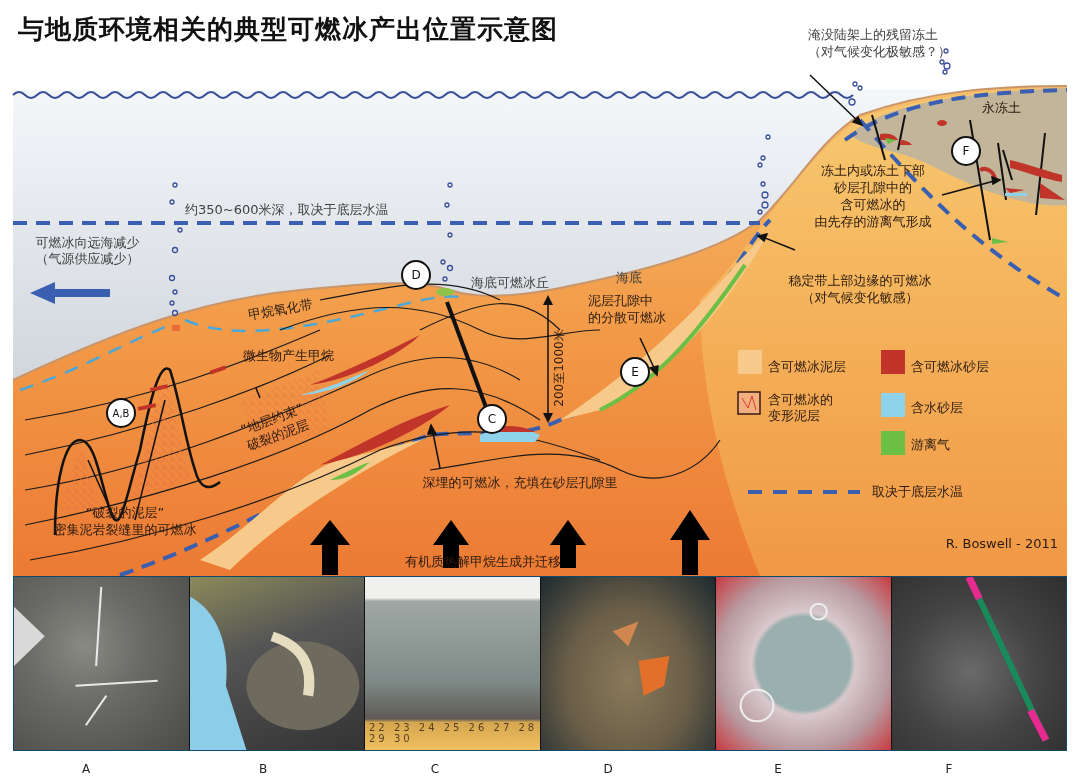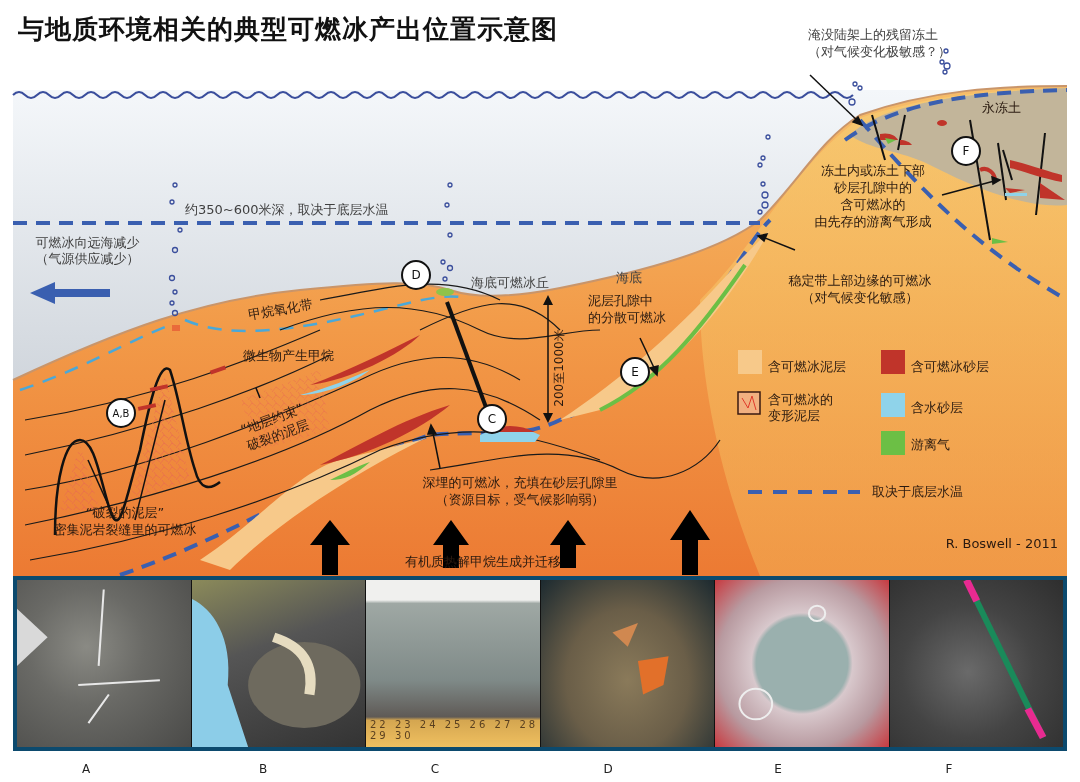--- a/index.html
+++ b/index.html
@@ -11,21 +11,21 @@
   }
   .diagram { position: absolute; left: 0; top: 0; width: 1080px; height: 782px; }
   .lbl { position: absolute; font-size: 13px; line-height: 16px; color: #2a1a10; white-space: nowrap; }
   .lbl.center { text-align: center; }
   .lbl.water { color: #404040; }
   .marker {
     position: absolute; width: 30px; height: 30px; border-radius: 50%;
     background: #fff; border: 2px solid #111; font-size: 12px;
     display: flex; align-items: center; justify-content: center; color: #111;
   }
-  .photos { position: absolute; left: 13px; top: 576px; width: 1054px; height: 175px; display: flex; gap: 1px; background: #111; border: 4px solid #0c4a6e; }
+  .photos { position: absolute; left: 13px; top: 576px; width: 1054px; height: 175px; display: flex; gap: 1px; background: #111; border: 1px solid #0c4a6e; }
   .photo { flex: 1; height: 100%; position: relative; overflow: hidden; }
   .photo-label { position: absolute; top: 762px; width: 30px; text-align: center; font-size: 12px; color: #222; }
   .credit { position: absolute; right: 22px; top: 536px; font-size: 13px; color: #2a1a10; }
 </style>
 </head>
 <body>
 
 <div class="title">与地质环境相关的典型可燃冰产出位置示意图</div>
 
 <svg class="diagram" viewBox="0 0 1080 782" width="1080" height="782">
@@ -210,21 +210,20 @@
 <div class="lbl center" style="left:225px;top:410px;width:100px;transform:rotate(-20deg);line-height:17px;">
   <div>“地层约束”</div>
   <div>破裂的泥层</div>
 </div>
 <div class="lbl center" style="left:40px;top:504px;width:170px;line-height:17px;">
   <div>“破裂的泥层”</div>
   <div>密集泥岩裂缝里的可燃冰</div>
 </div>
 <div class="lbl center" style="left:405px;top:474px;width:230px;line-height:17px;">
   <div>深埋的可燃冰，充填在砂层孔隙里</div>
-  <div>（资源目标，受气候影响弱）</div>
 </div>
 <div class="lbl" style="left:405px;top:554px;">有机质热解甲烷生成并迁移</div>
 <div class="lbl center" style="left:770px;top:272px;width:180px;line-height:17px;">
   <div>稳定带上部边缘的可燃冰</div>
   <div>（对气候变化敏感）</div>
 </div>
 <div class="lbl" style="left:982px;top:100px;">永冻土</div>
 <div class="lbl center" style="left:808px;top:162px;width:130px;line-height:17px;">
   <div>冻土内或冻土下部</div>
   <div>砂层孔隙中的</div>

